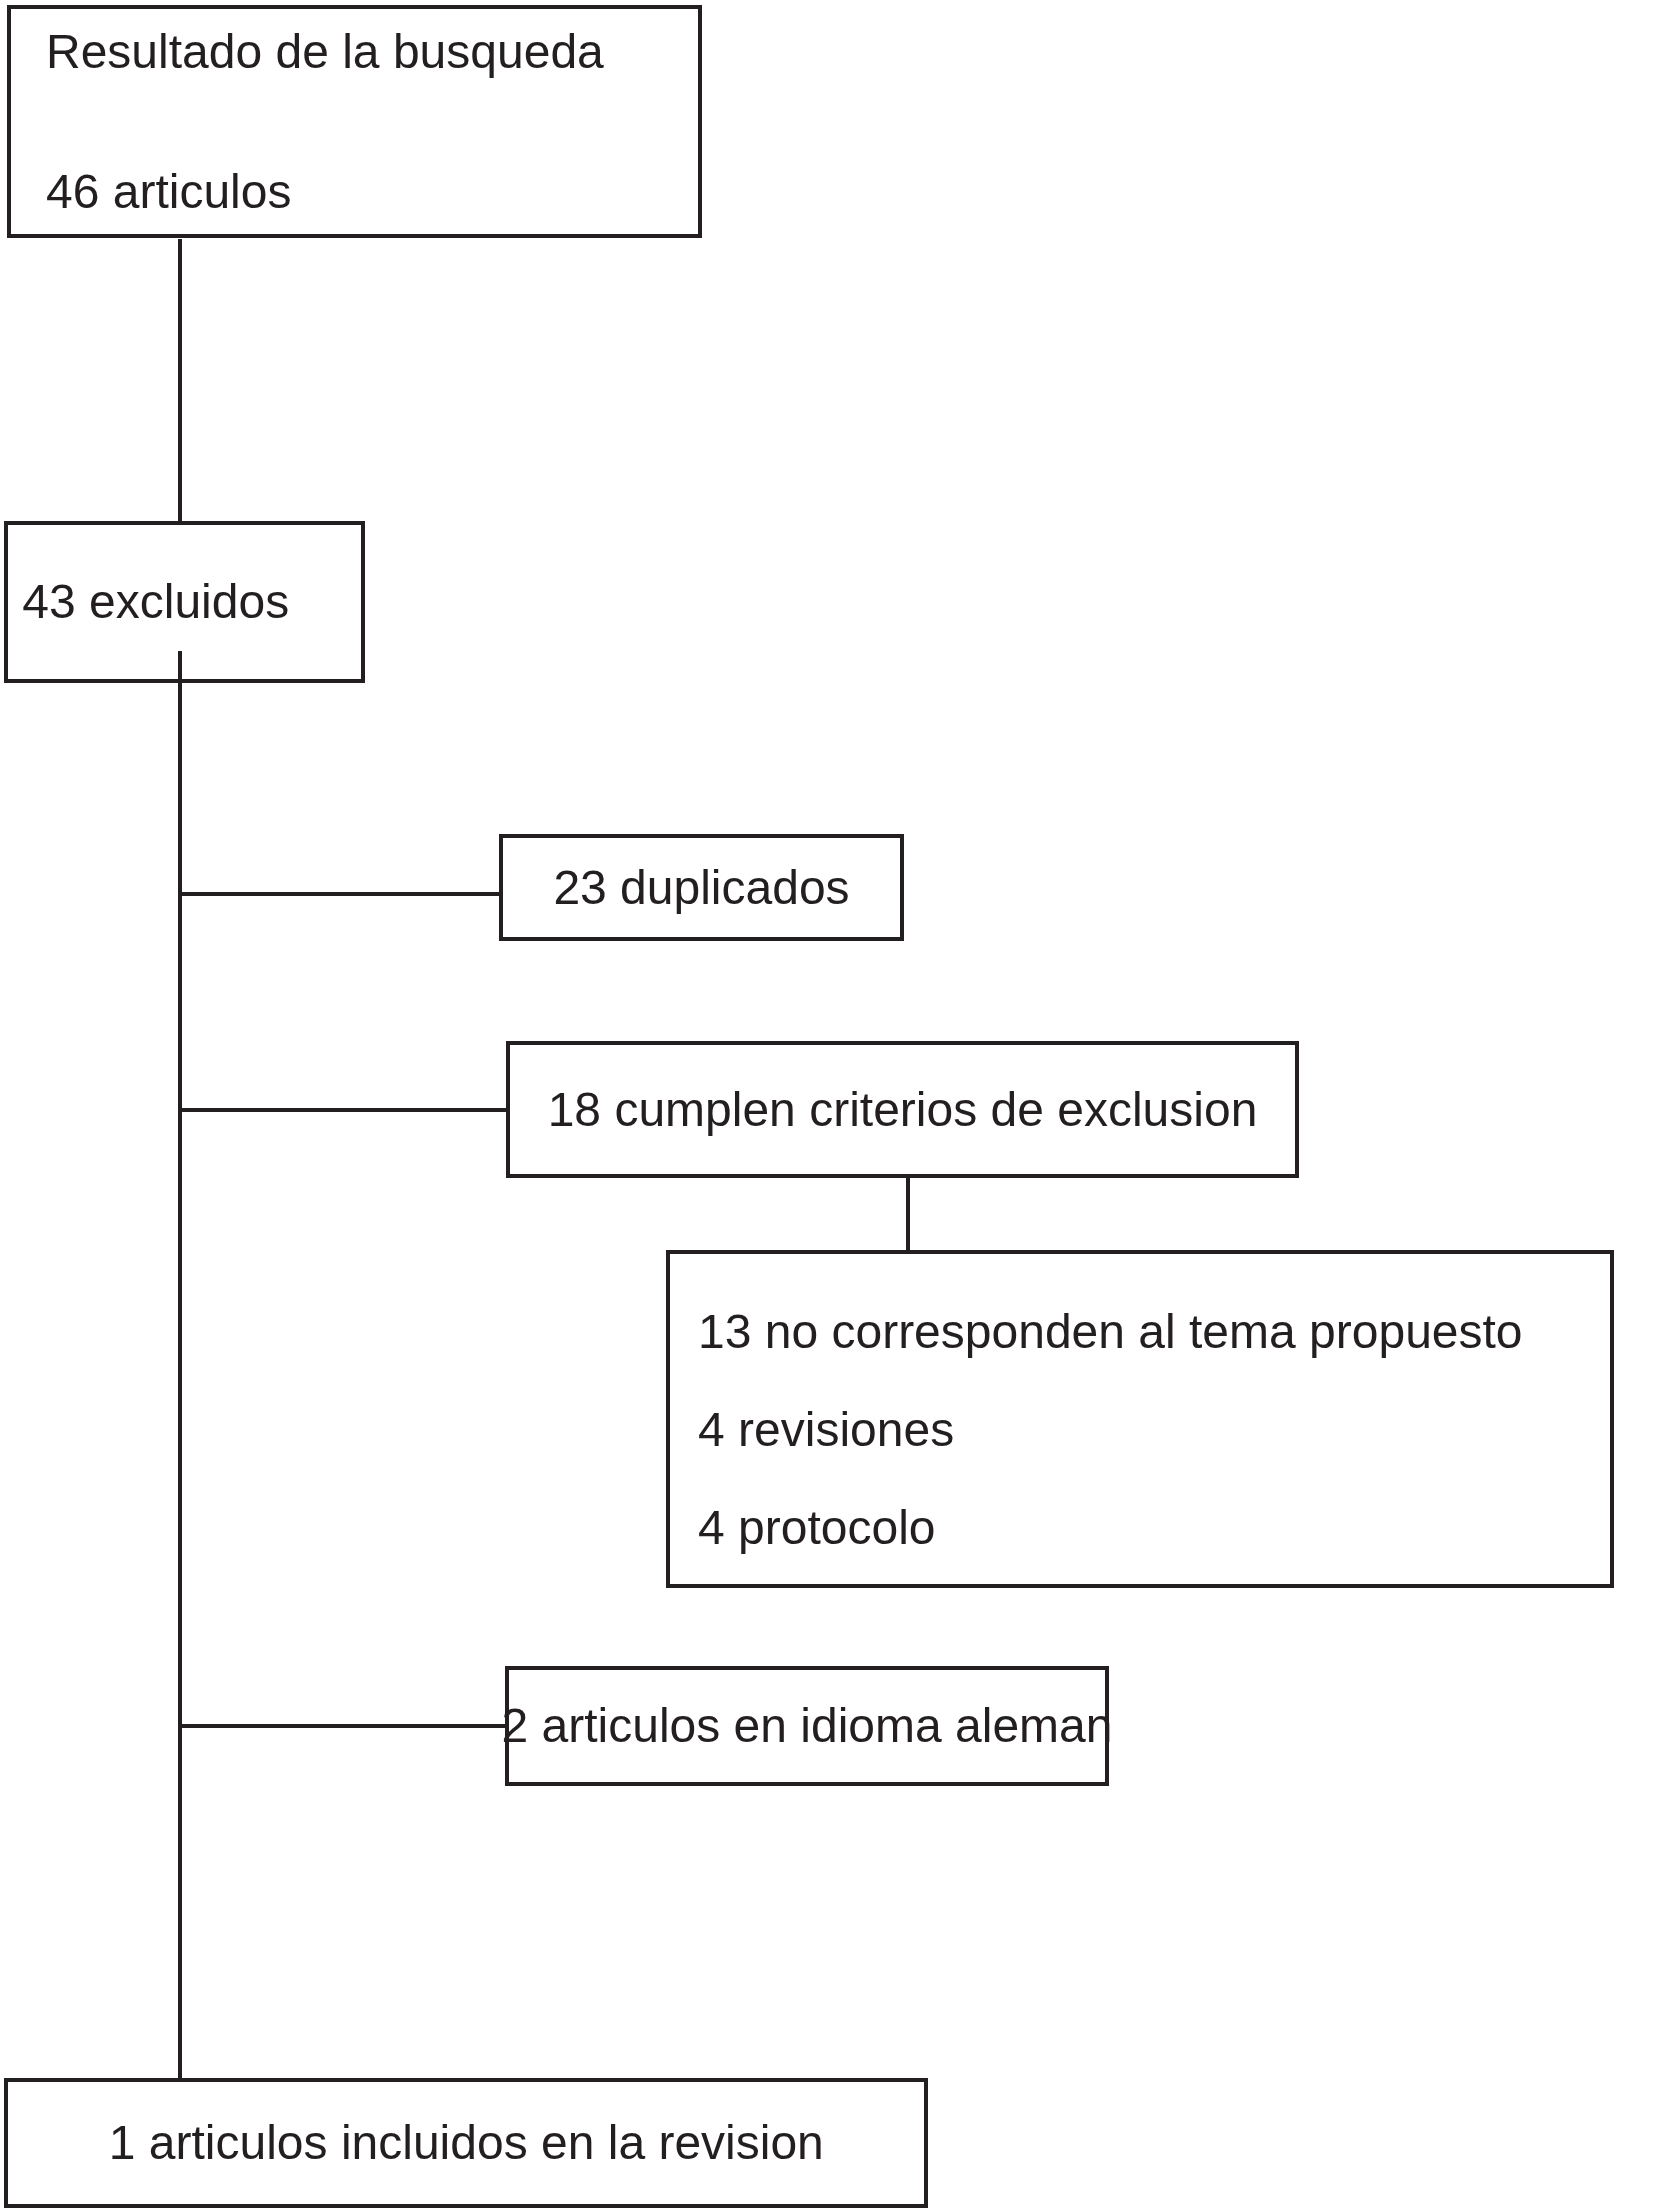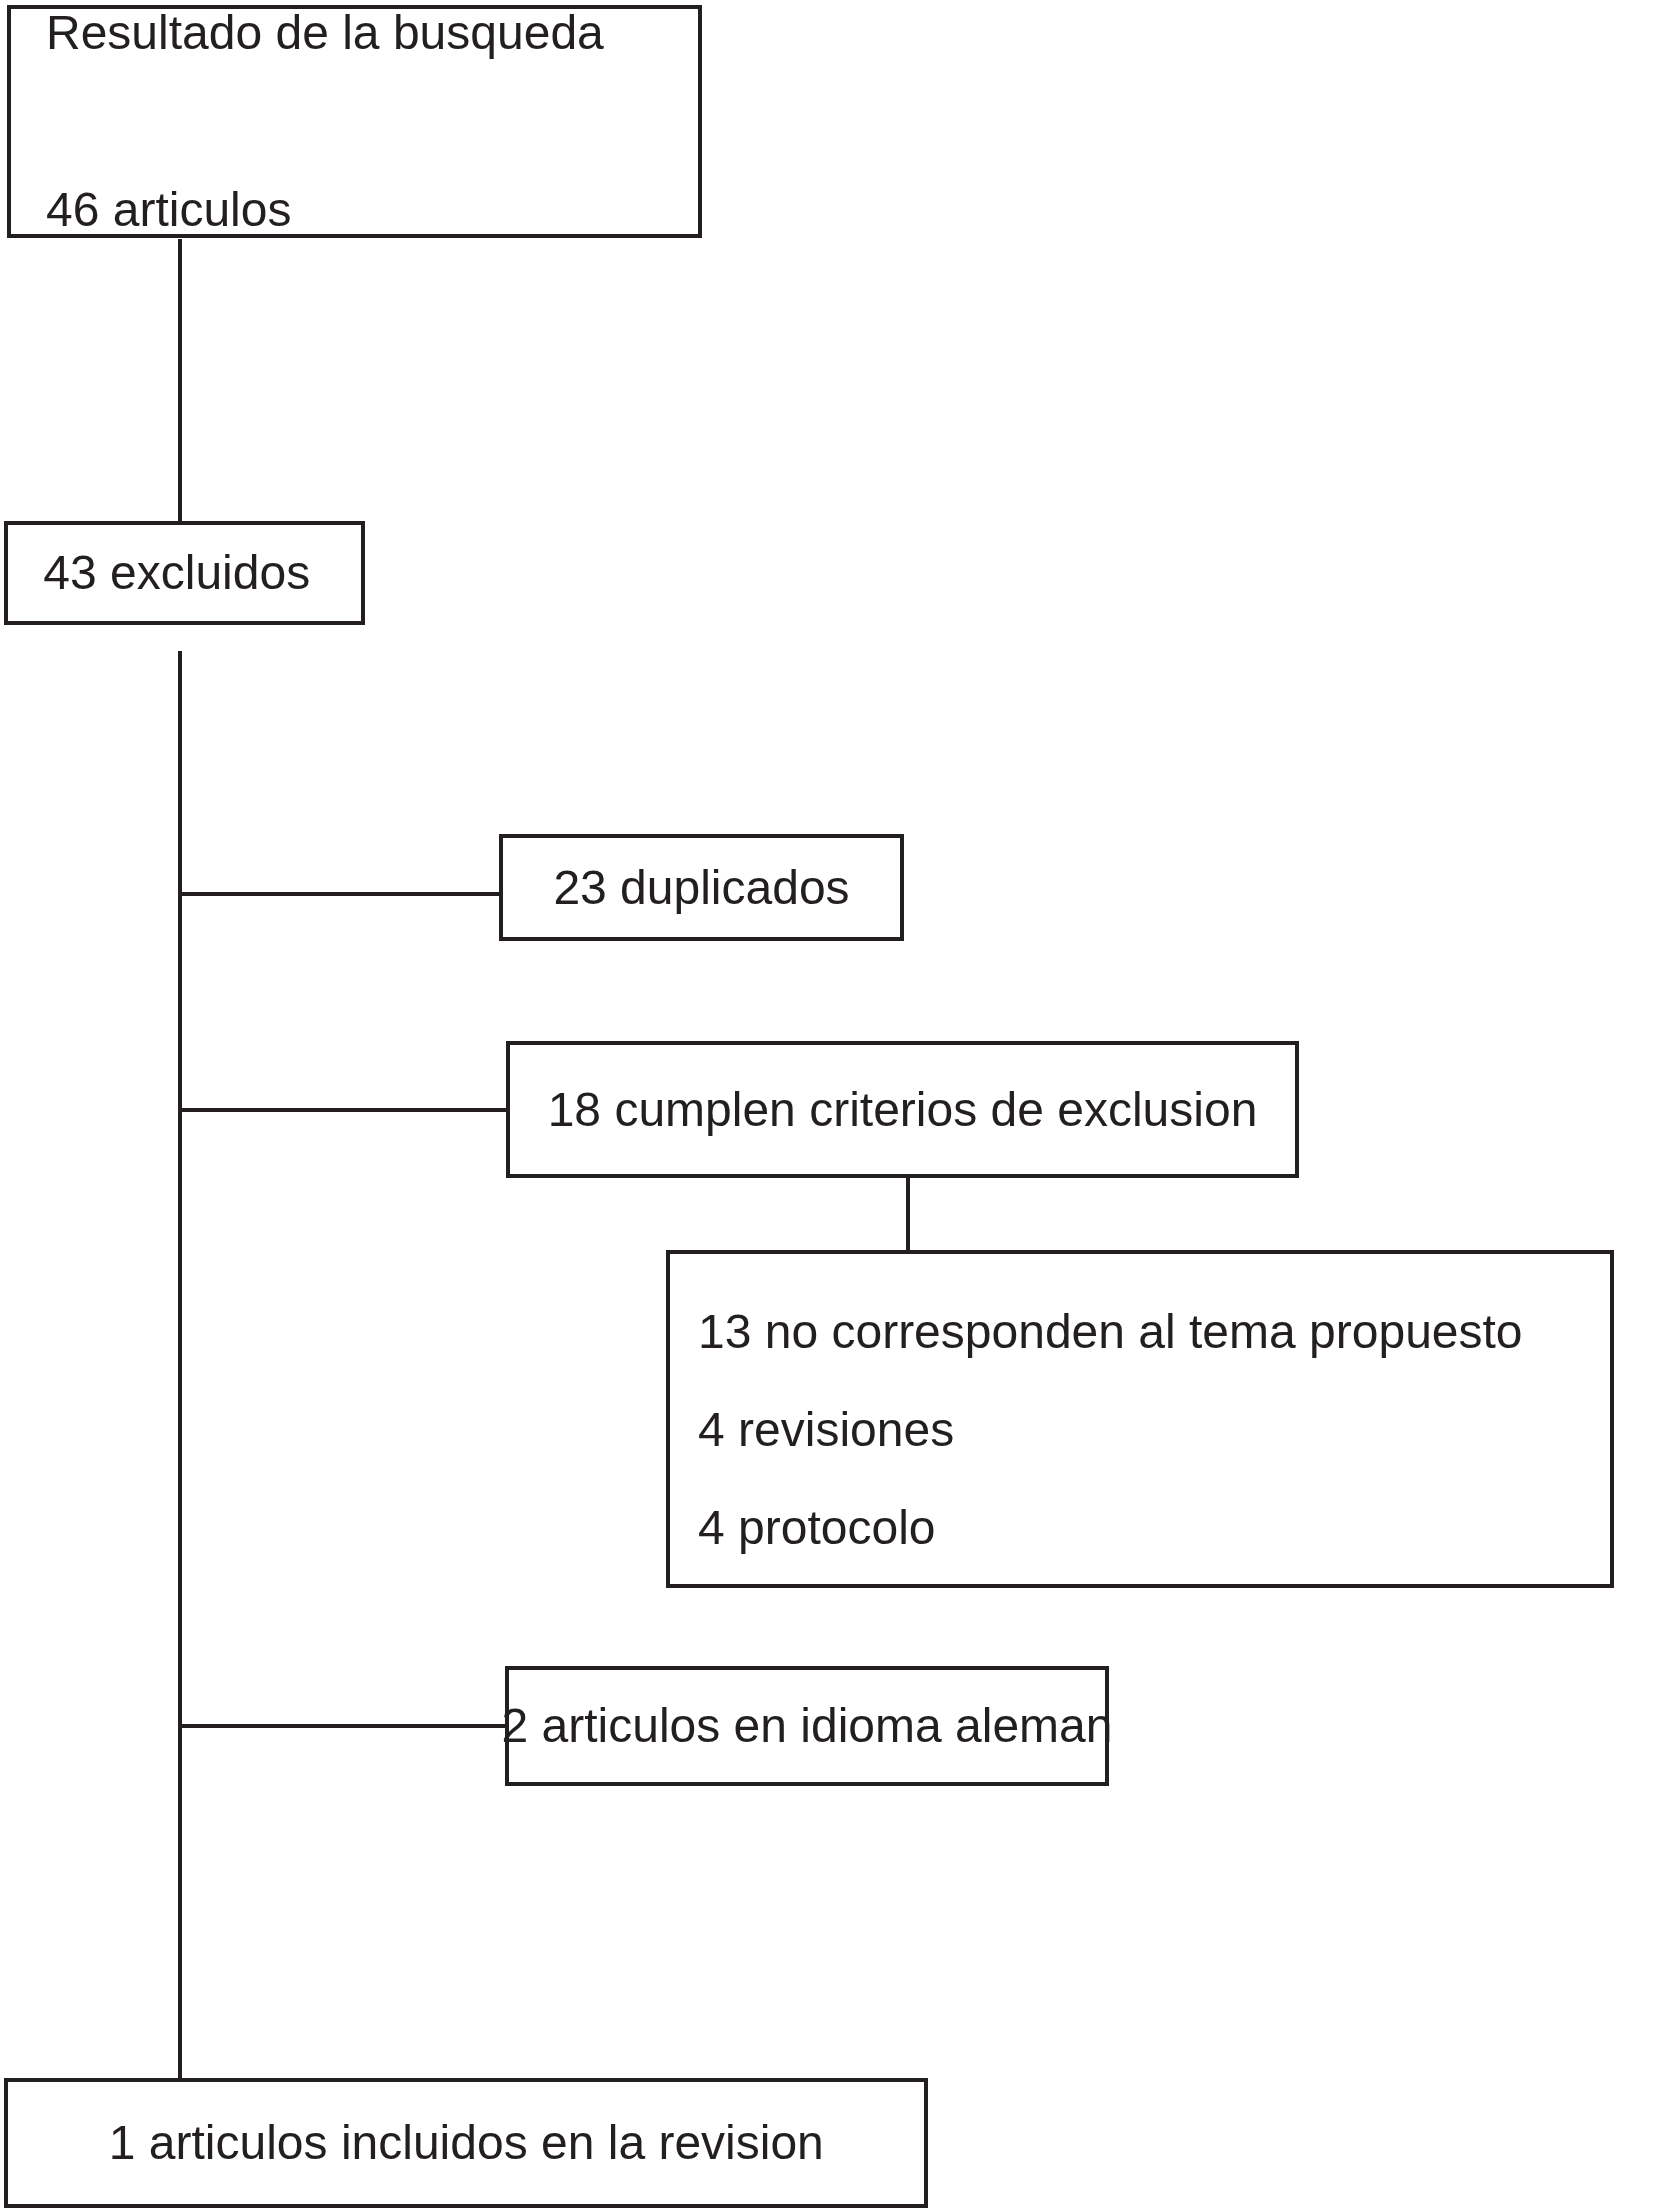--- a/index.html
+++ b/index.html
@@ -33,23 +33,23 @@
     white-space: nowrap;
   }
   .box .line { display: block; }
   .box.left-align { align-items: flex-start; }
   .box.center-align { align-items: center; }
   .vline, .hline {
     position: absolute;
     background: var(--ink);
   }
   
-  #box-search             { left: 7px;    top: 5.2px;    width: 695px;  height: 233px; padding-left: 35px; gap: 92px; justify-content: space-between; }
+  #box-search             { left: 7px;    top: 5.2px;    width: 695px;  height: 233px; padding-left: 35px; gap: 92px; }
   #vline-search-excluded  { left: 178px;  top: 239px;  width: 3.5px;    height: 283px; }
-  #box-excluded           { left: 4.3px;    top: 521px;  width: 361px;  height: 104px; padding-left: 35px; }
+  #box-excluded           { left: 4.3px;    top: 521px;  width: 361px;  height: 162px; padding-left: 14px; }
   #vline-trunk            { left: 178px;  top: 651px;  width: 3.5px;    height: 1427px; }
   #hline-duplicates       { left: 180px;  top: 892px; width: 319px;  height: 3.5px; }
   #box-duplicates         { left: 499px;  top: 834px;  width: 405px;  height: 107px; }
   #hline-exclusion        { left: 180px;  top: 1108px; width: 328px;  height: 3.5px; }
   #box-exclusion-criteria { left: 506px;  top: 1041px; width: 793px; height: 137px; }
   #vline-details          { left: 906px; top: 1178px; width: 3.5px;    height: 72px; }
   #box-exclusion-details  { left: 666px;  top: 1250px; width: 948px; height: 338px; padding-left: 28px; padding-top: 22.5px; gap: 50px; }
   #hline-german           { left: 180px;  top: 1724px; width: 327px;  height: 3.5px; }
   #box-german             { left: 505px;  top: 1666px; width: 604px;  height: 120px; }
   #box-included           { left: 4.3px;    top: 2078px; width: 924px; height: 130px; }

